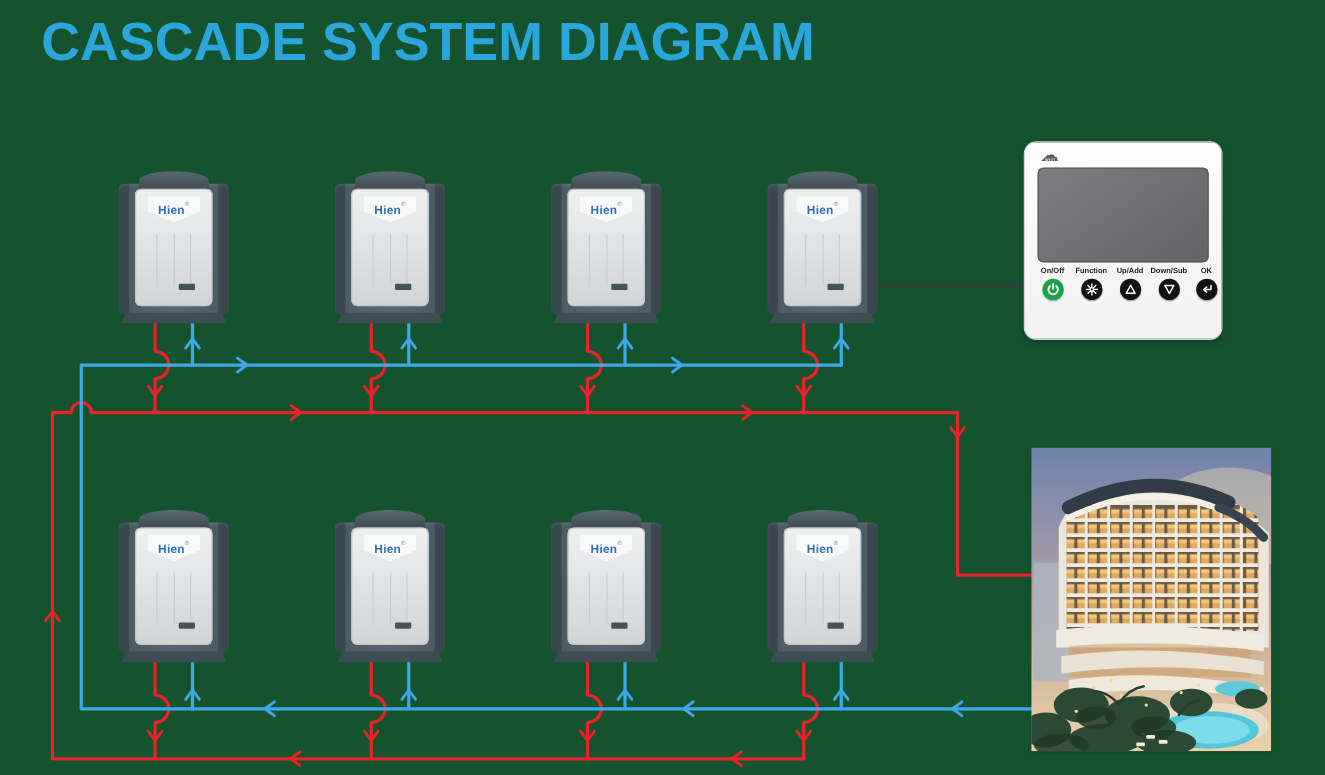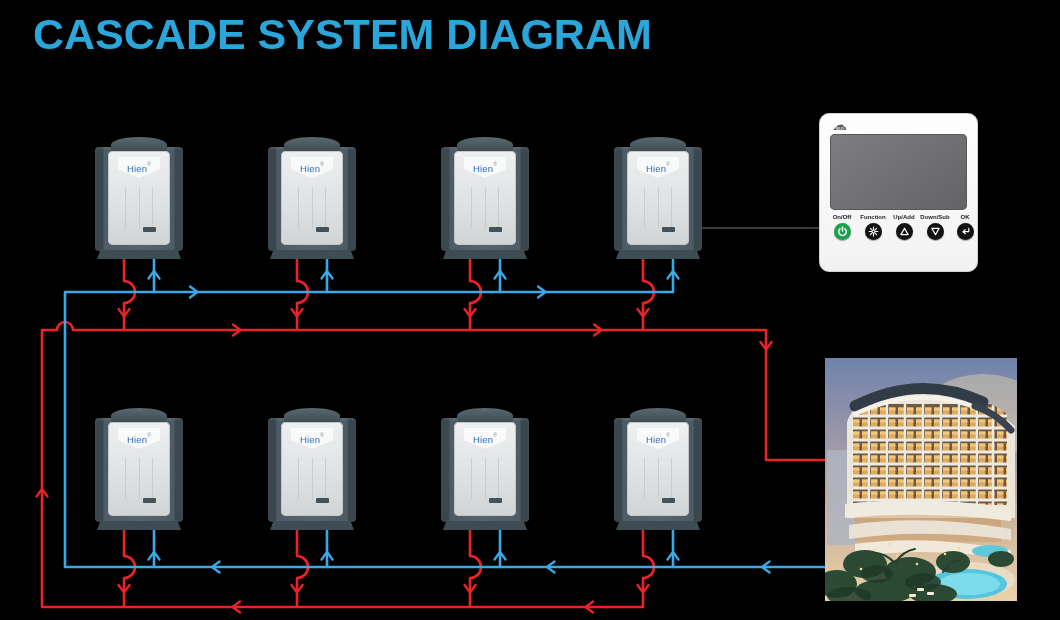--- a/index.html
+++ b/index.html
@@ -1,16 +1,16 @@
 <!DOCTYPE html>
 <html><head>
 <meta charset="utf-8">
 <style>
   html,body{margin:0;padding:0;background:#fff;}
-  .stage{position:relative;width:1060px;height:620px;background:#000000;overflow:hidden;
+  .stage{position:relative;width:1060px;height:620px;background:#14532d;overflow:hidden;
          font-family:"Liberation Sans",sans-serif;}
 
   
   .title{position:absolute;left:33px;top:10px;font-size:43px;font-weight:800;
          letter-spacing:0px;color:#2BA6DA;white-space:nowrap;}
 
   
   svg.pipes{position:absolute;left:0;top:0;z-index:1;}
   .hot{stroke:#EB2227;fill:none;stroke-width:2.6;stroke-linecap:round;stroke-linejoin:round;}
   .cold{stroke:#3BA9E8;fill:none;stroke-width:2.6;stroke-linecap:round;stroke-linejoin:round;}
@@ -26,21 +26,21 @@
   .ubody{position:absolute;left:0;top:10px;width:88px;height:104px;border-radius:4px;
        background:linear-gradient(90deg,#3b474f 0%,#3b474f 9%,#4d5b64 10%,#556570 50%,#4d5b64 90%,#3b474f 91%);
        box-shadow:inset 0 2px 2px rgba(255,255,255,.08);}
   .panel{position:absolute;left:13px;top:14px;width:62px;height:94px;border-radius:5px;
        background:linear-gradient(180deg,#eef0f0 0%,#dfe2e3 55%,#cfd4d5 100%);
        box-shadow:inset 0 0 0 1px #c2c7c9;}
   .shield{position:relative;width:42px;height:21px;margin:6px auto 0;
        background:rgba(255,255,255,.7);
        clip-path:polygon(0 0,100% 0,100% 58%,50% 100%,0 58%);
        text-align:center;line-height:14px;}
-  .brand{font-size:9.5px;font-weight:400;color:#2E6FC0;letter-spacing:.2px;}
+  .brand{font-size:9.5px;font-weight:700;color:#2E6FC0;letter-spacing:.2px;}
   .mark{font-size:5px;color:#8a8f93;vertical-align:super;}
   .seams{position:absolute;left:10px;right:10px;top:36px;bottom:16px;
        background-image:linear-gradient(#c4c9ca,#c4c9ca),linear-gradient(#c4c9ca,#c4c9ca),linear-gradient(#c4c9ca,#c4c9ca);
        background-size:1px 100%;background-position:18% 0,50% 0,82% 0;background-repeat:no-repeat;opacity:.8;}
   .badge{position:absolute;left:56%;bottom:13px;width:13px;height:5px;background:#44535b;border-radius:1px;}
   .base{position:absolute;left:2px;bottom:0;width:84px;height:9px;background:#3e4c54;
        clip-path:polygon(4% 0,96% 0,100% 100%,0 100%);}
 
   
   .controller{position:absolute;left:819px;top:113px;width:157px;height:157px;z-index:3;

